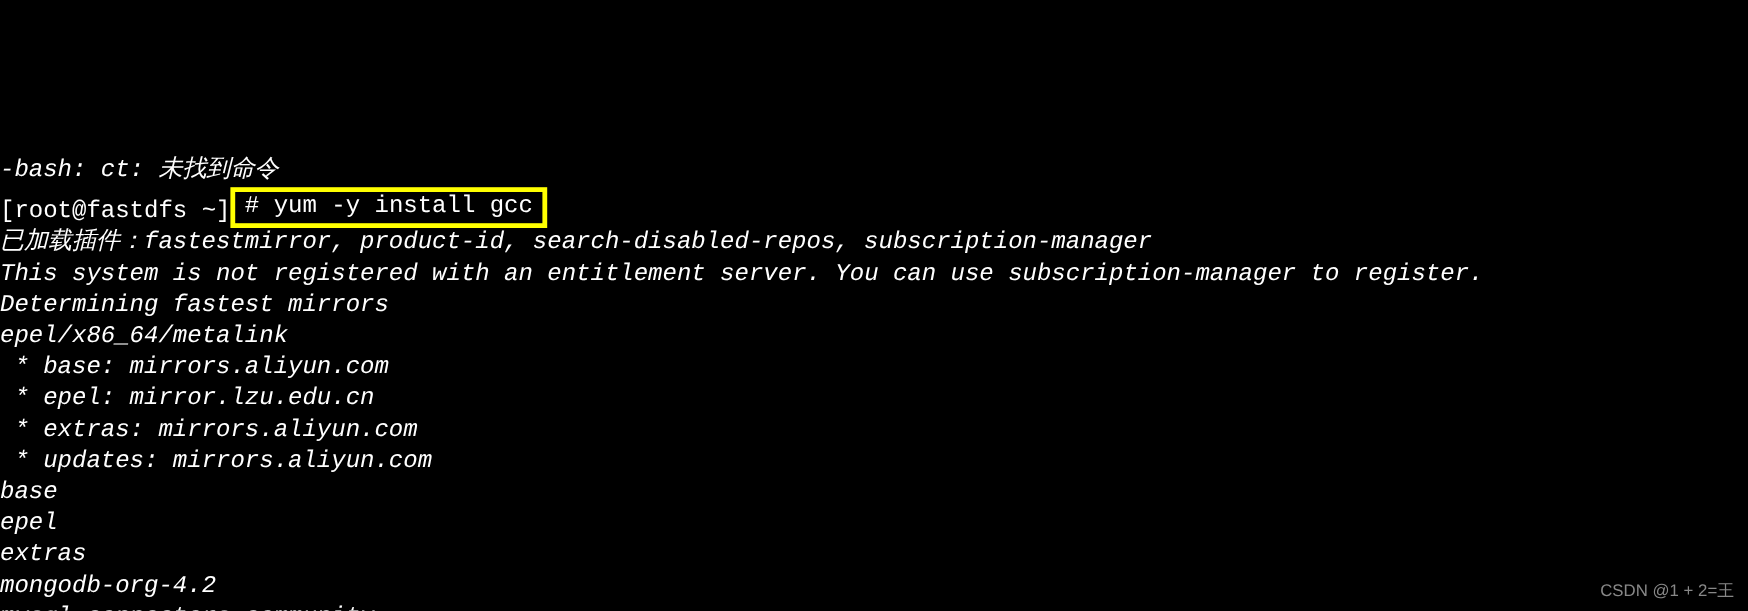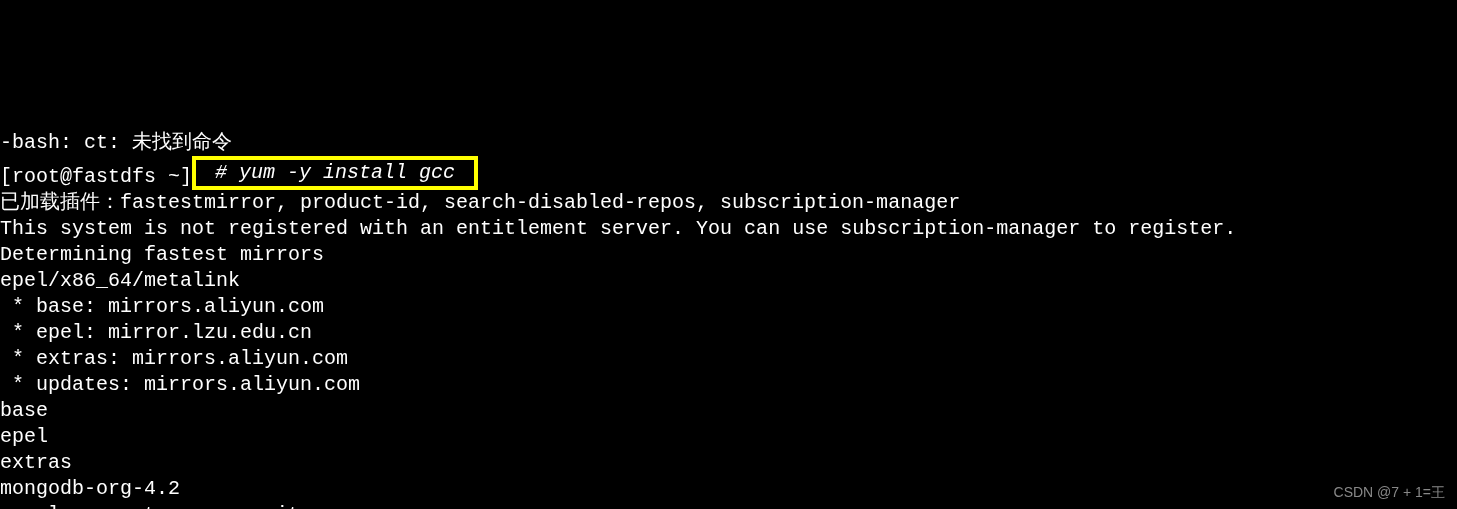--- a/index.html
+++ b/index.html
@@ -18,25 +18,25 @@
       overflow: hidden;
       position: relative;
       white-space: pre;
     }
     .terminal {
       padding: 0;
     }
     .highlight-box {
       border: 4px solid #ffff00;
       display: inline-block;
-      padding: 0 19px;
-      font-style: italic;
+      padding: 0 8px;
     }
     .line {
       display: block;
+      font-style: italic;
     }
     .watermark {
       position: absolute;
       bottom: 8px;
       right: 12px;
       color: #888;
       font-size: 14px;
       font-family: sans-serif;
     }
     .prompt-line {
@@ -46,16 +46,16 @@
   </style>
 </head>
 <body>
 
 
 
 <div class="terminal">
 <span class="line">-bash: ct: 未找到命令</span><span class="prompt-line"><span>[root@fastdfs ~]</span><span class="highlight-box"><span># </span><span>yum -y install gcc</span></span></span><span class="line">已加载插件：fastestmirror, product-id, search-disabled-repos, subscription-manager</span><span class="line"></span><span class="line">This system is not registered with an entitlement server. You can use subscription-manager to register.</span><span class="line"></span><span class="line">Determining fastest mirrors</span><span class="line">epel/x86_64/metalink</span><span class="line"> * base: mirrors.aliyun.com</span><span class="line"> * epel: mirror.lzu.edu.cn</span><span class="line"> * extras: mirrors.aliyun.com</span><span class="line"> * updates: mirrors.aliyun.com</span><span class="line">base</span><span class="line">epel</span><span class="line">extras</span><span class="line">mongodb-org-4.2</span><span class="line">mysql-connectors-community</span>
 </div>
 
-<div class="watermark">CSDN @7 + 1=王</div>
+<div class="watermark">CSDN @1 + 2=王</div>
 
 
 
 
 </body></html>

